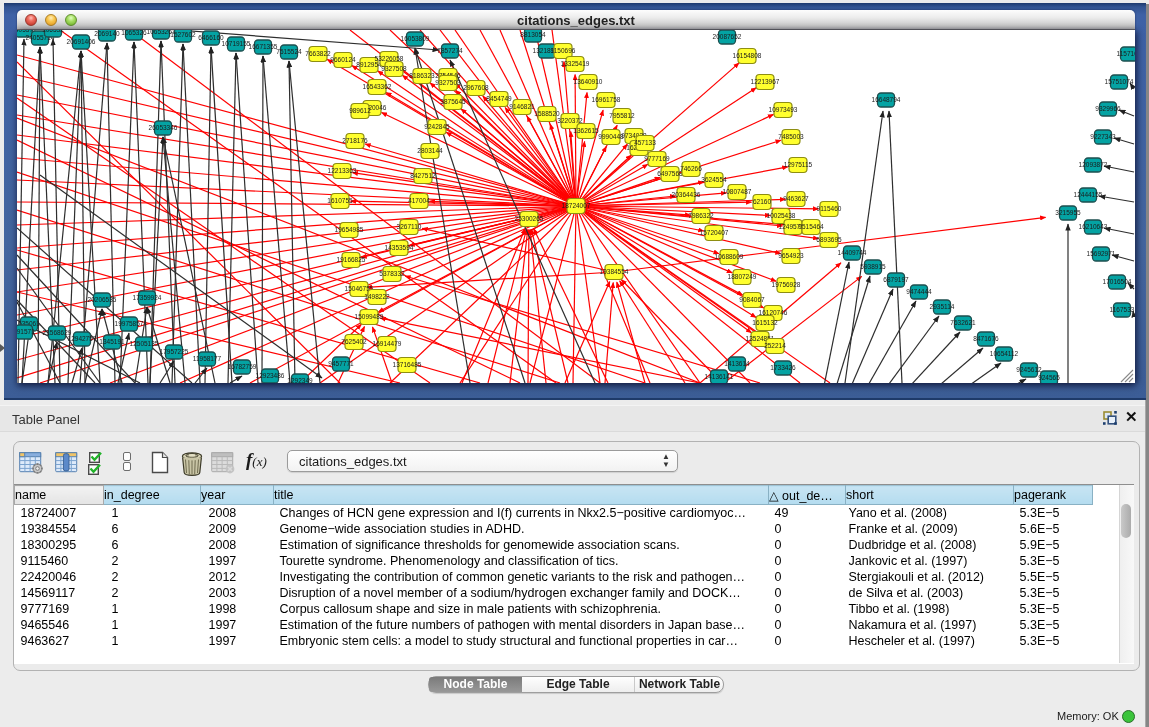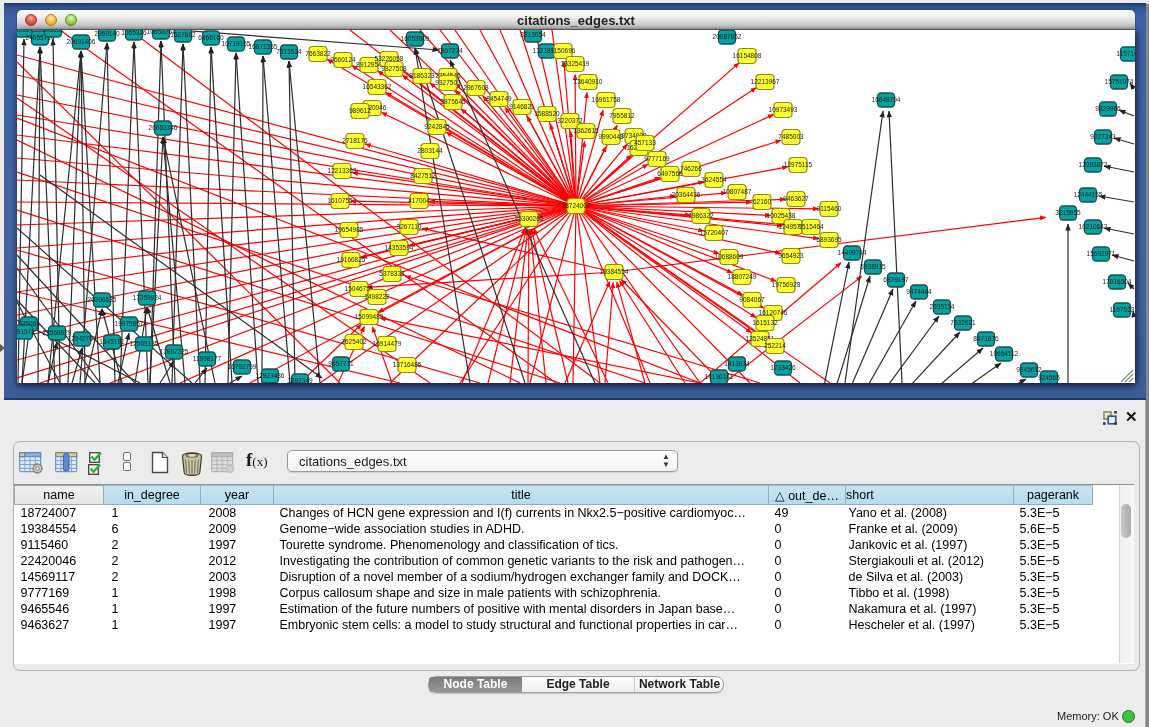--- a/index.html
+++ b/index.html
@@ -22,21 +22,21 @@
 #xico{position:absolute;left:1125px;top:408px;font-size:15px;font-weight:bold;color:#111}
 #panel{position:absolute;left:13px;top:441px;width:1127px;height:230px;border:1px solid #b2b2b2;border-radius:7px;background:#ebebeb}
 
 .tbico{position:absolute;top:451px}
 #dd{position:absolute;left:287px;top:450px;width:391px;height:22px;background:linear-gradient(180deg,#ffffff,#f2f2f2);border:1px solid #9b9b9b;border-radius:5px;box-shadow:0 1px 1px rgba(0,0,0,.12)}
 #dd .t{position:absolute;left:11px;top:3px;font-size:13px;color:#1a1a1a}
 #dd .ar{position:absolute;right:4px;top:2px;width:14px;height:16px;font-size:8px;line-height:8px;text-align:center;color:#333}
 
 #tbl{position:absolute;left:14px;top:484px;width:1120px;height:180px;background:#fff;border-top:1px solid #8e8e8e}
 table{border-collapse:collapse;table-layout:fixed;width:1078px;font-size:12.5px;color:#000}
-th{height:19px;font-weight:normal;font-size:12.5px;background:linear-gradient(180deg,#c7e4f3,#b4dcef);border:1px solid #89b1c4;border-top:1px solid #9fc3d4;text-align:center;overflow:hidden;white-space:nowrap}
+th{height:19px;font-weight:normal;font-size:12.5px;background:linear-gradient(180deg,#c7e4f3,#b4dcef);border:1px solid #89b1c4;border-top:1px solid #9fc3d4;text-align:left;overflow:hidden;white-space:nowrap}
 th.c1{background:linear-gradient(180deg,#f2f2f2,#e4e4e4);border-color:#a9a9a9}
 td{height:16px;padding:0 3px;overflow:hidden;white-space:nowrap;border:none}
 .c1{width:89px}.c2{width:97px}.c3{width:73px}.c4{width:495px}.c5{width:77px}.c6{width:168px;text-align:left}.c7{width:79px}
 td.c1{padding-left:6px}td.c2{padding-left:8px}td.c3{padding-left:8px}td.c4{padding-left:6px}td.c5{padding-left:6px}td.c7{padding-left:6px}
 
 #sbar{position:absolute;left:1119px;top:485px;width:15px;height:178px;background:linear-gradient(90deg,#efefef,#f8f8f8);border-left:1px solid #d5d5d5}
 #sthumb{position:absolute;left:1121px;top:504px;width:10px;height:34px;background:linear-gradient(90deg,#c9c9c9,#ababab);border-radius:5px}
 
 #tabs{position:absolute;left:428px;top:676px;width:296px;height:17px;border:1px solid #9e9e9e;border-radius:8px;background:linear-gradient(180deg,#fefefe,#eeeeee);box-shadow:0 1px 1px rgba(0,0,0,.15)}
 #tabs .seg{position:absolute;top:0;height:15px;font-size:12px;font-weight:bold;text-align:center;color:#222;line-height:15px}
@@ -817,20 +817,23 @@
 <g>
             <rect x="605" y="264.5" width="18" height="15" rx="3.5" fill="#ffff2e" stroke="#8e8e12" stroke-width="1.2"></rect>
             <text x="614" y="274.3" text-anchor="middle" class="nl">19384554</text>
           </g>
 <path d="M1121,382 L1133,370 M1125,382 L1133,374 M1129,382 L1133,378" stroke="#8a8a8a" stroke-width="1.1" fill="none"></path>
 </svg>
       </div>
 <div style="position:absolute;left:0;bottom:0;width:100%;height:2px;background:#1e3a69"></div>
 </div>
 <div style="position:absolute;left:0;top:344px;width:0;height:0;border-top:4px solid transparent;border-bottom:4px solid transparent;border-left:5px solid #5a5a5a"></div>
+<div id="tphead">
+      <div class="t">Table Panel</div>
+    </div>
 <svg id="fico" viewBox="0 0 14 14">
       <rect x="1" y="1" width="7" height="7" fill="#dde8f5" stroke="#9b8c33" stroke-width="1.6"></rect>
       <rect x="5.2" y="5.2" width="7.6" height="7.6" fill="#e9f1fa" stroke="#33517e" stroke-width="1.6"></rect>
       <rect x="11.2" y="0" width="2.6" height="2.6" fill="#1d3f6e"></rect>
       <rect x="0" y="11.2" width="2.6" height="2.6" fill="#1d3f6e"></rect>
       <rect x="11.2" y="11.2" width="2.6" height="2.6" fill="#1d3f6e"></rect>
     </svg>
 <div id="xico">✕</div>
 <div id="panel"></div>
 
@@ -870,21 +873,21 @@
       <path d="M3.6 6.5l1.6 15c.1 1.8 3.6 2.8 7.8 2.8s7.7-1 7.8-2.8l1.6-15" fill="#c9c5a6" stroke="#3c3a28" stroke-width="1.2"></path>
       <path d="M6.5 8.5l1 13.5M9.8 9.2l.5 14M13 9.4v14M16.2 9.2l-.5 14M19.5 8.5l-1 13.5" stroke="#706c50"></path>
     </svg>
 <svg class="tbico" style="left:211px" width="26" height="24" viewBox="0 0 26 24">
       <rect x="0.7" y="1.7" width="21" height="19" rx="1" fill="#dcdcdc" stroke="#ababab"></rect>
       <rect x="0.7" y="1.7" width="21" height="4" fill="#bfbfbf" stroke="#ababab"></rect>
       <path d="M0.7 9.6h21M0.7 13.5h21M0.7 17.4h21M5.9 5.7v15M11.1 5.7v15M16.3 5.7v15" stroke="#b9b9b9" fill="none"></path>
       <circle cx="19" cy="18" r="4.4" fill="#c2c2c2" opacity="0.9"></circle>
       <path d="M17 16l4 4M21 16l-4 4" stroke="#dadada" stroke-width="1.6"></path>
     </svg>
-<div class="tbico" style="left:246px;top:449px;position:absolute;font-family:'Liberation Serif',serif;font-size:19px;font-weight:bold;color:#1a1a1a">f<span style="font-size:13px;font-weight:normal">(x)</span></div>
+<div class="tbico" style="left:246px;top:449px;position:absolute;font-family:'Liberation Serif',serif;font-style:italic;font-size:19px;font-weight:bold;color:#1a1a1a">f<span style="font-size:13px;font-weight:normal">(x)</span></div>
 <div id="dd">
       <div class="t">citations_edges.txt</div>
       <div class="ar">▲<br>▼</div>
     </div>
 <div id="tbl">
 <table>
 <tbody>
           <tr>
             <th class="c1">name</th>
             <th class="c2">in_degree</th>
@@ -904,20 +907,29 @@
             <td class="c7">5.3E−5</td>
           </tr>
 <tr>
             <td class="c1">19384554</td>
             <td class="c2">6</td>
             <td class="c3">2009</td>
             <td class="c4">Genome−wide association studies in ADHD.</td>
             <td class="c5">0</td>
             <td class="c6">Franke et al. (2009)</td>
             <td class="c7">5.6E−5</td>
+          </tr>
+<tr>
+            <td class="c1">18300295</td>
+            <td class="c2">6</td>
+            <td class="c3">2008</td>
+            <td class="c4">Estimation of significance thresholds for genomewide association scans.</td>
+            <td class="c5">0</td>
+            <td class="c6">Dudbridge et al. (2008)</td>
+            <td class="c7">5.9E−5</td>
           </tr>
 <tr>
             <td class="c1">9115460</td>
             <td class="c2">2</td>
             <td class="c3">1997</td>
             <td class="c4">Tourette syndrome. Phenomenology and classification of tics.</td>
             <td class="c5">0</td>
             <td class="c6">Jankovic et al. (1997)</td>
             <td class="c7">5.3E−5</td>
           </tr>
@@ -945,21 +957,21 @@
             <td class="c3">1998</td>
             <td class="c4">Corpus callosum shape and size in male patients with schizophrenia.</td>
             <td class="c5">0</td>
             <td class="c6">Tibbo et al. (1998)</td>
             <td class="c7">5.3E−5</td>
           </tr>
 <tr>
             <td class="c1">9465546</td>
             <td class="c2">1</td>
             <td class="c3">1997</td>
-            <td class="c4">Estimation of the future numbers of positive with mental disorders in Japan base…</td>
+            <td class="c4">Estimation of the future numbers of pathogen with mental disorders in Japan base…</td>
             <td class="c5">0</td>
             <td class="c6">Nakamura et al. (1997)</td>
             <td class="c7">5.3E−5</td>
           </tr>
 <tr>
             <td class="c1">9463627</td>
             <td class="c2">1</td>
             <td class="c3">1997</td>
             <td class="c4">Embryonic stem cells: a model to study structural and functional properties in car…</td>
             <td class="c5">0</td>

